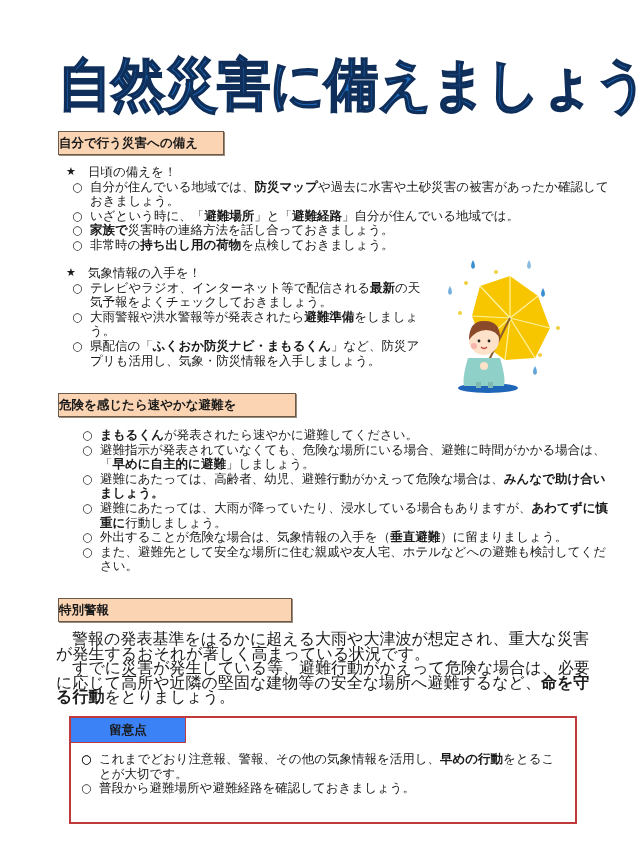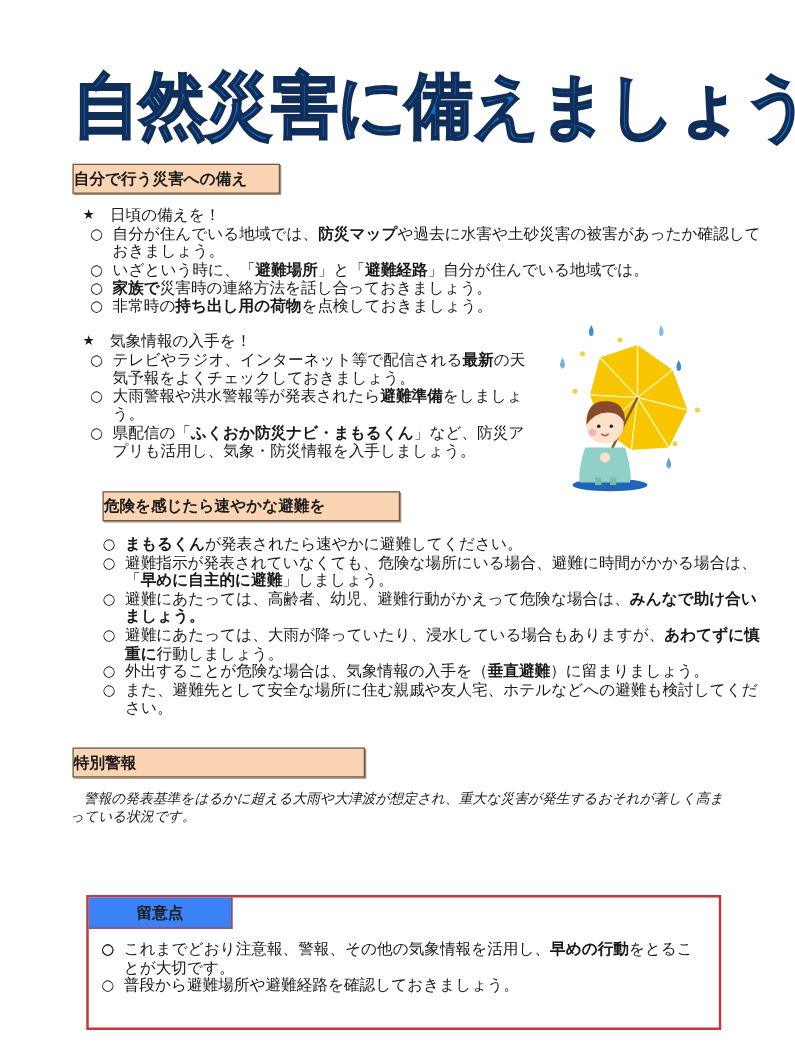--- a/index.html
+++ b/index.html
@@ -25,21 +25,21 @@
     text-align: left; color: #1a1a1a;
     box-shadow: 1px 1px 0 #9a8a7a;
   }
   .list { position: absolute; font-size: 12.5px; line-height: 14.6px; }
   .row { position: relative; white-space: nowrap; }
   .star { position: absolute; left: 0; font-size: 11px; }
   .star-text { padding-left: 22px; }
   .item { position: relative; padding-left: 24px; white-space: normal; }
   .item .circ { position: absolute; left: 6px; top: 0; font-size: 12px; }
   b { font-weight: bold; }
-  .para { position: absolute; font-size: 11px; line-height: 14.6px; font-style: italic; }
+  .para { position: absolute; font-size: 16px; line-height: 14.6px; }
   .note-box {
     position: absolute; left: 69px; top: 716px; width: 508px; height: 108px;
     border: 2px solid #c0393b; box-sizing: border-box; background: #fff;
   }
   .note-head {
     position: absolute; left: 0; top: 0; width: 114px; height: 24px;
     background: #3b82f6; border-right: 1px solid #c0393b; border-bottom: 1px solid #c0393b;
     font-size: 12.5px; font-weight: bold; line-height: 24px; text-align: center;
   }
   .illust { position: absolute; left: 440px; top: 248px; width: 160px; height: 150px; }
@@ -133,21 +133,21 @@
 
   <circle cx="44" cy="92" r="15" fill="#fde1c8"></circle>
   <path d="M29 92 q0 -20 16 -19 q16 0 15 19 q-3 -10 -14 -10 q-10 0 -17 10z" fill="#8a4a2a"></path>
   <circle cx="39" cy="93" r="1.4" fill="#222"></circle>
     <circle cx="49" cy="93" r="1.4" fill="#222"></circle>
   <path d="M41 99 q3 3 6 0" stroke="#c04040" stroke-width="1.2" fill="none"></path>
   <circle cx="34" cy="98" r="3" fill="#f5a0a0" opacity="0.7"></circle>
   <circle cx="44" cy="118" r="4" fill="#fde1c8"></circle>
 </svg>
 
-<div class="sec-head" style="left:58px; top:393px; width:236px;margin-left:24px;">危険を感じたら速やかな避難を</div>
+<div class="sec-head" style="left:58px; top:393px; width:236px;">危険を感じたら速やかな避難を</div>
 
 <div class="list" style="left:76px; top:428px; width:540px;">
   <div class="item">
     <span class="circ">○</span>
     <span></span><b>まもるくん</b><span>が発表されたら速やかに避難してください。</span>
   </div>
   <div class="item">
     <span class="circ">○</span>
     <span>避難指示が発表されていなくても、危険な場所にいる場合、避難に時間がかかる場合は、「</span><b>早めに自主的に避難</b><span>」しましょう。</span>
   </div>
@@ -167,20 +167,23 @@
     <span class="circ">○</span>
     <span>また、避難先として安全な場所に住む親戚や友人宅、ホテルなどへの避難も検討してください。</span><b></b><span></span>
   </div>
 </div>
 
 <div class="sec-head" style="left:58px; top:598px; width:232px;">特別警報</div>
 
 <div class="para" style="left:56px; top:632px; width:534px;">
   <div style="text-indent:1em;">
     <span>警報の発表基準をはるかに超える大雨や大津波が想定され、重大な災害が発生するおそれが著しく高まっている状況です。</span><b></b><span></span>
+  </div>
+  <div style="text-indent:1em;">
+    <span>すでに災害が発生している等、避難行動がかえって危険な場合は、必要に応じて高所や近隣の堅固な建物等の安全な場所へ避難するなど、</span><b>命を守る行動</b><span>をとりましょう。</span>
   </div>
 </div>
 
 <div class="note-box">
   <div class="note-head">留意点</div>
   <div class="list" style="left:4px; top:34px; width:490px;">
     <div class="item">
       <span class="circ">○</span>
       <b></b><span></span>
     </div>

